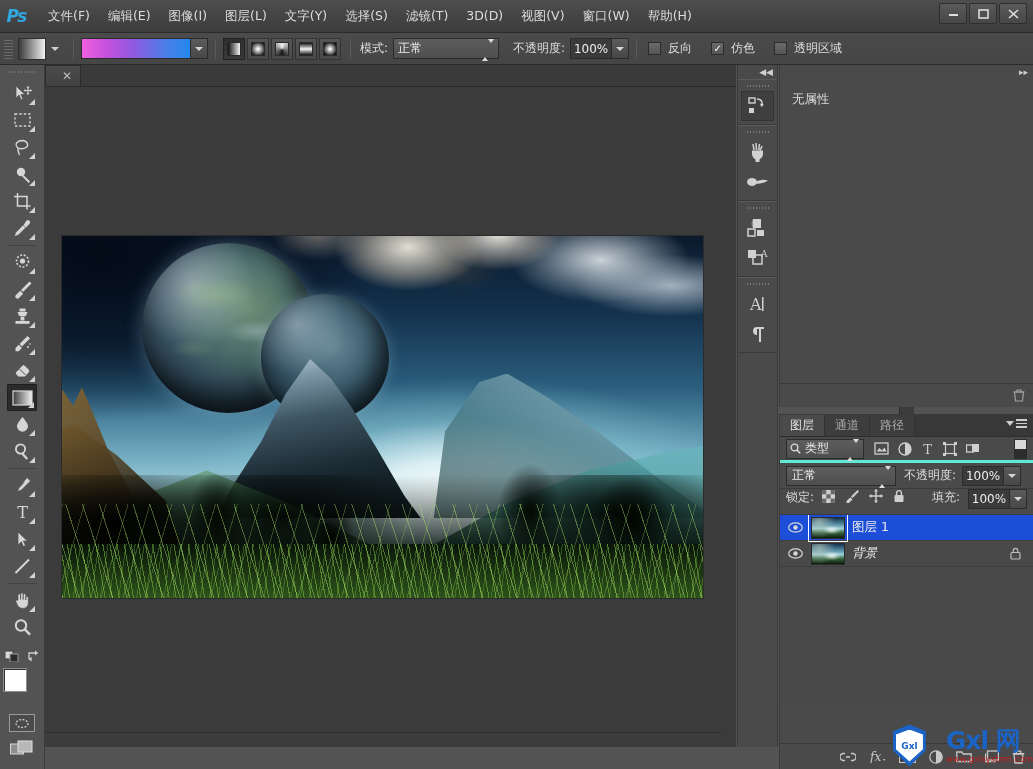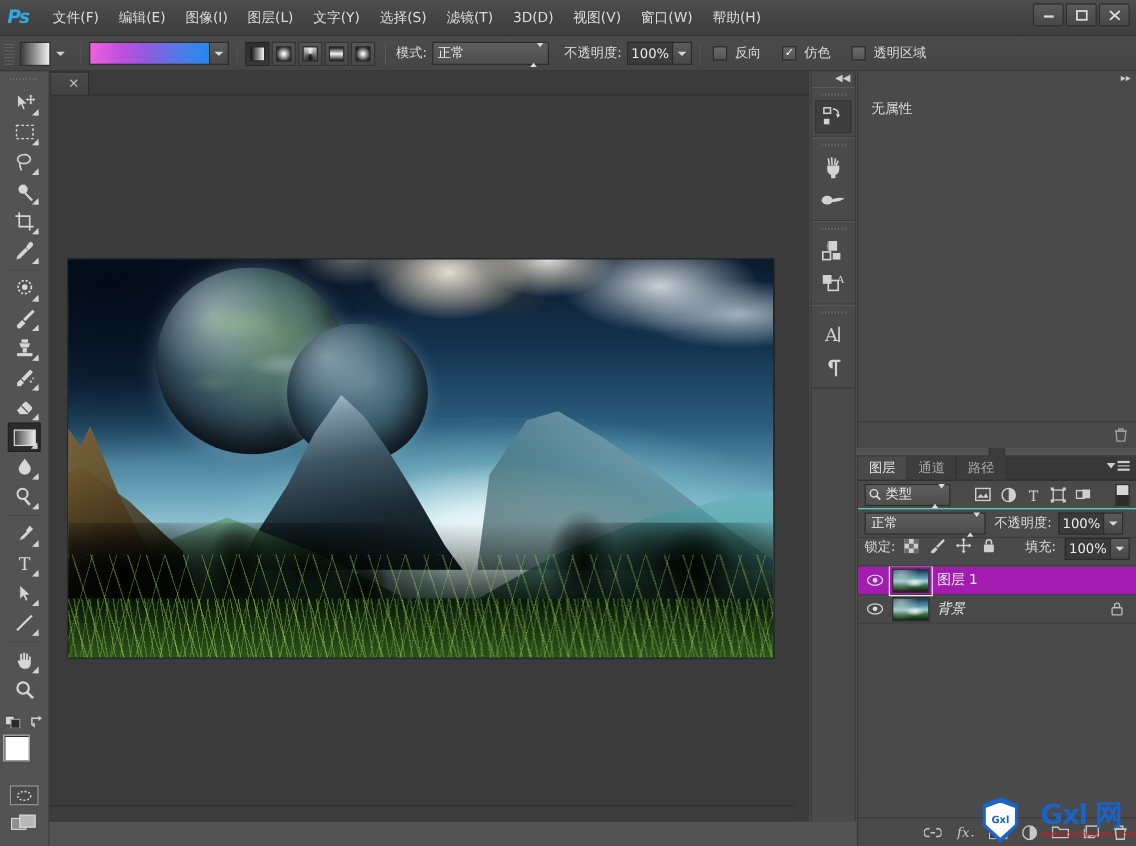--- a/index.html
+++ b/index.html
@@ -345,22 +345,22 @@
   .props-footer { position:absolute; bottom:0; left:0; width:100%; height:24px;
     background:#4a4a4a; border-top:1px solid #3a3a3a; display:flex; align-items:center;
     justify-content:flex-end; padding-right:8px; gap:10px; }
 
   
   .layers {
     position:absolute; left:779px; top:414px; width:254px; height:355px;
     background:#4a4a4a; border-left:1px solid #3a3a3a; border-top:1px solid #3a3a3a;
   }
   .lay-filter {
-    height:26px; display:flex; align-items:center; padding: 0 6px; gap:18px;
-    border-bottom:1px solid #5eead4;
+    height:26px; display:flex; align-items:center; padding: 0 6px; gap:6px;
+    border-bottom:3px solid #5eead4;
     justify-content:center;
   }
   .filter-sel {
     width:78px;height:20px; border:1px solid #2c2c2c;
     background: linear-gradient(to bottom,#5d5d5d,#4e4e4e);
     display:flex; align-items:center; gap:4px; padding: 0 3px; position:relative;
     font-size:12px; color:#eee;
   }
   .fil-icons { display:flex; align-items:center; gap:9px; margin-left:4px; }
   .fil-toggle { width:13px;height:20px;
@@ -388,21 +388,21 @@
   .lock-row {
     height:26px; display:flex; align-items:flex-start; padding:0 6px; gap:8px;
     border-bottom:1px solid #3c3c3c;
   }
   .lock-icons { display:flex; align-items:center; gap:10px; }
   .layer-list { height:190px; overflow:hidden; background:#494949; }
   .layer-row {
     height:26px; display:flex; align-items:center; padding:0 4px;
     border-bottom:1px solid #3f3f3f; gap:3px;
   }
-  .layer-row.selected { background:#a21caf; }
+  .layer-row.selected { background:#1d4ed8; }
   .eye { width:22px; display:flex; align-items:center; justify-content:center; }
   .thumb {
     width:34px;height:22px; border:1px solid #2a2a2a; position:relative; overflow:hidden;
     background: linear-gradient(to bottom,#16334d 0%, #5b93ab 34%, #9fd0d6 52%, #3c6b44 72%, #0b1a0c 100%);
   }
   .thumb::after {
     content:""; position:absolute; inset:0;
     background:
       radial-gradient(ellipse 40% 30% at 62% 60%, rgba(255,255,255,.8), rgba(255,255,255,0) 70%),
       radial-gradient(circle at 22% 22%, rgba(180,200,190,.7), rgba(0,0,0,0) 55%);

